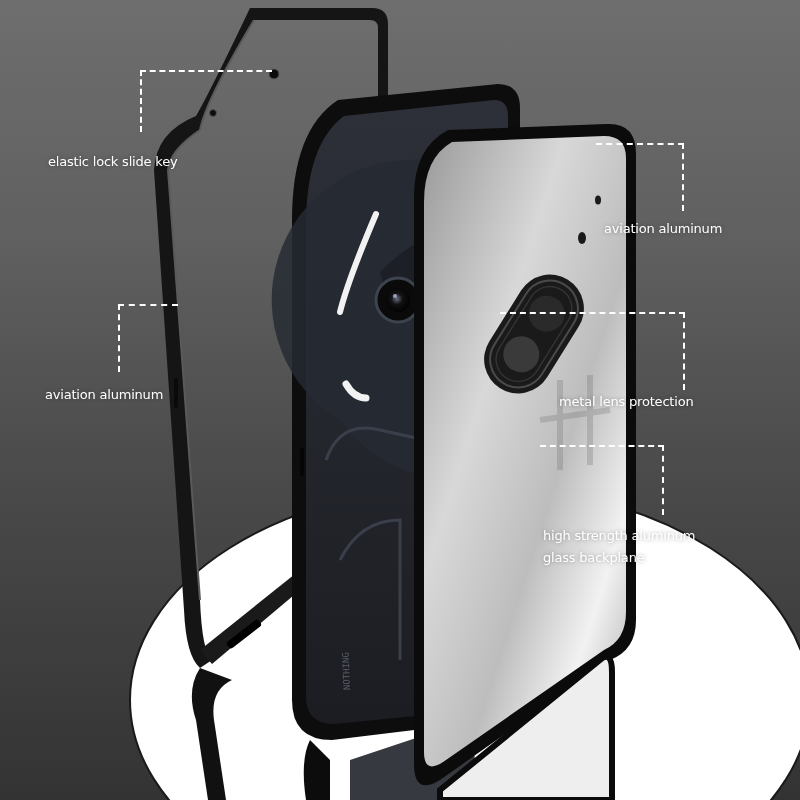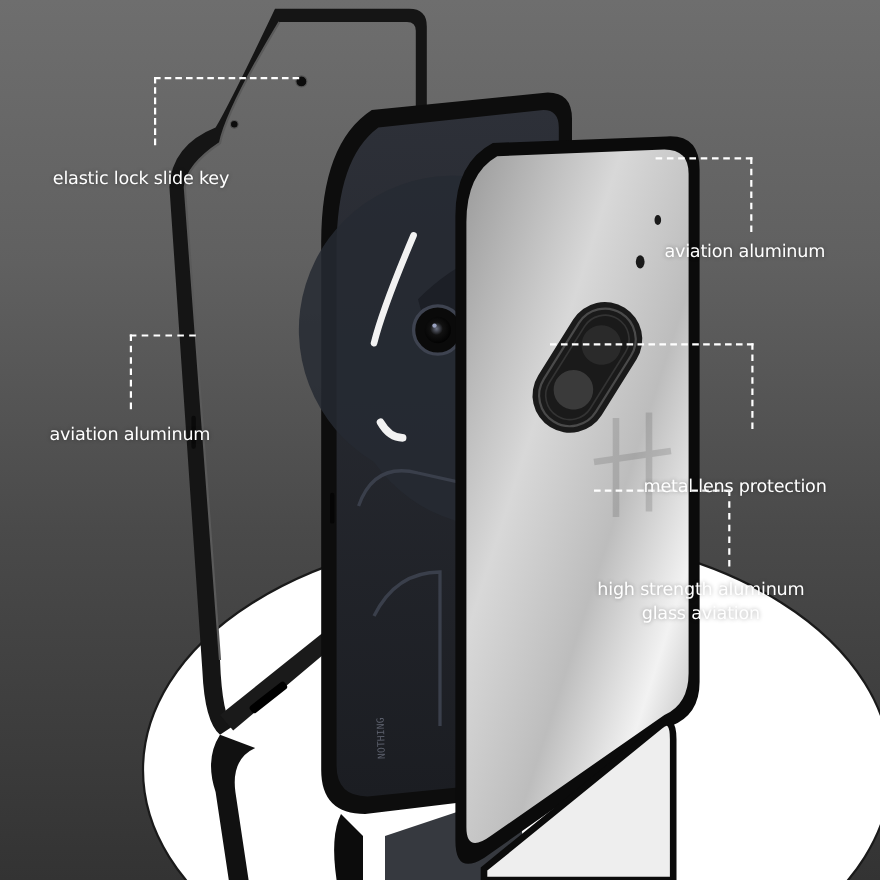--- a/index.html
+++ b/index.html
@@ -3,21 +3,21 @@
 <meta charset="utf-8">
 <style>
   html, body { margin: 0; padding: 0; }
   body {
     width: 800px; height: 800px; overflow: hidden; position: relative;
     background: linear-gradient(180deg, #6e6e6e 0%, #606060 30%, #4a4a4a 60%, #333333 100%);
     font-family: "DejaVu Sans", "Liberation Sans", sans-serif;
   }
   #scene { position: absolute; left: 0; top: 0; width: 800px; height: 800px; }
   .label {
-    position: absolute; color: #ffffff; font-size: 16px; line-height: 22px;
+    position: absolute; color: #ffffff; font-size: 13px; line-height: 22px;
     letter-spacing: -0.2px; white-space: nowrap;
     text-shadow: 0 0 4px rgba(0,0,0,0.35);
   }
   .label .line { display: block; }
   .leader { position: absolute; border-color: #ffffff; border-style: dashed; border-width: 0; }
 </style>
 </head>
 <body>
 
 <svg id="scene" viewBox="0 0 800 800" xmlns="http://www.w3.org/2000/svg">
@@ -123,20 +123,20 @@
 </div>
 
 <div class="label" style="left:45px; top:384px;">
   <span class="line">aviation aluminum</span>
 </div>
 
 <div class="label" style="left:604px; top:218px;">
   <span class="line">aviation aluminum</span>
 </div>
 
-<div class="label" style="left:585px; top:391px;margin-top:40px;">
+<div class="label" style="left:559px; top:391px;">
   <span class="line">metal lens protection</span>
 </div>
 
-<div class="label" style="left:543px; top:525px;text-align:center;">
+<div class="label" style="left:543px; top:525px;">
   <span class="line">high strength aluminum</span>
-  <span class="line">glass aviation</span>
+  <span class="line">glass backplane</span>
 </div>
 
 </body></html>

